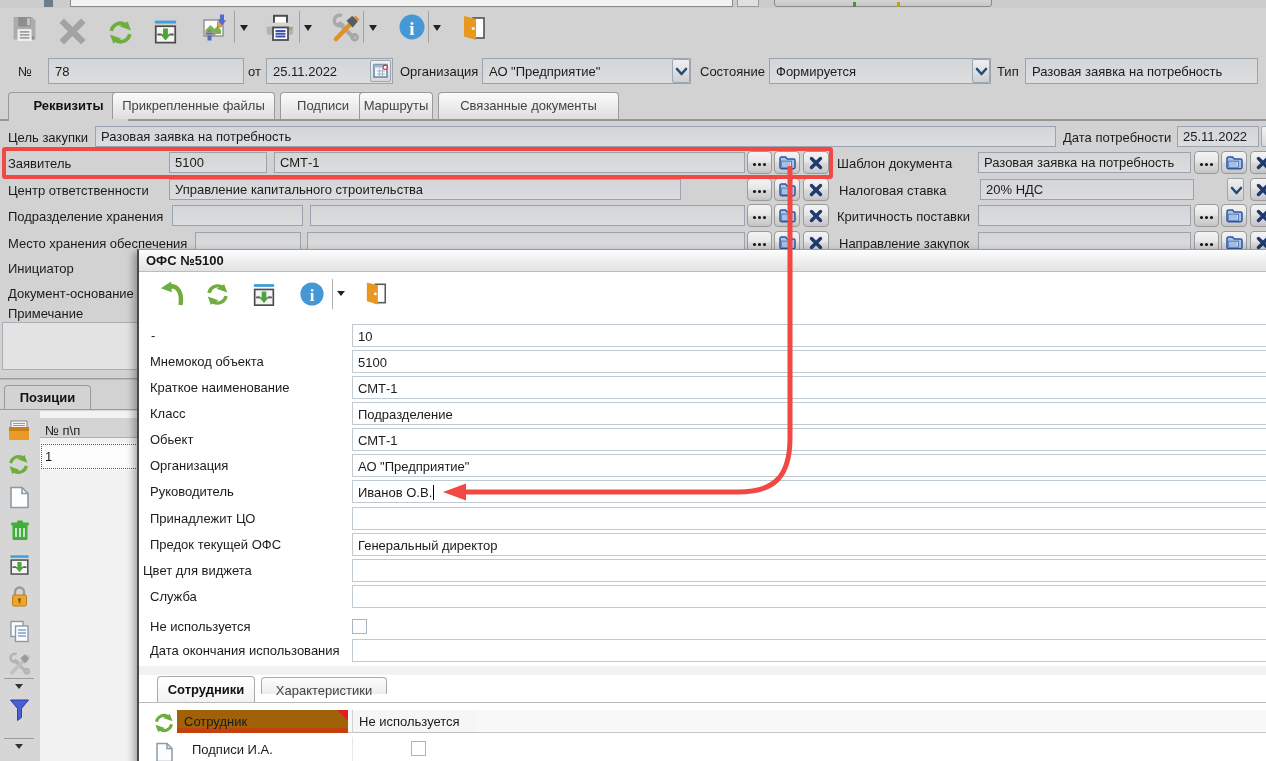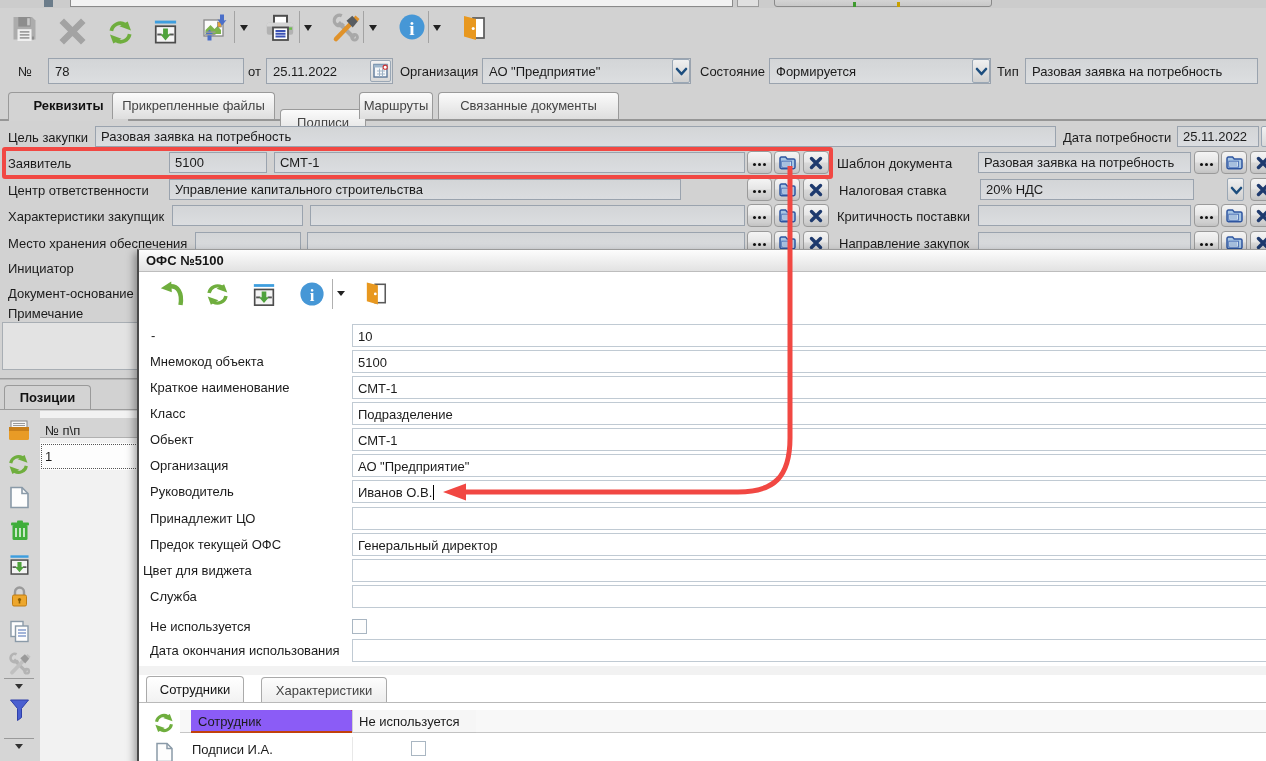--- a/index.html
+++ b/index.html
@@ -140,21 +140,21 @@
   <svg style="left:3px;top:8px" width="11" height="8" viewBox="0 0 11 8">
       <path d="M1 1 L5.5 6 L10 1" fill="none" stroke="#1d4e7e" stroke-width="2.6" stroke-linecap="round" stroke-linejoin="round"></path>
     </svg>
 </div>
 <div class="lbl" style="left:997px;top:64px">Тип</div>
 <div class="inp2" style="left:1025px;top:58px;width:233px">Разовая заявка на потребность</div>
 
 <div class="abs" style="left:0;top:119px;width:1266px;height:2px;background:#969696"></div>
 <div class="tab on" style="left:8px;top:92px;width:121px">Реквизиты</div>
 <div class="tab" style="left:112px;top:92px;width:163px">Прикрепленные файлы</div>
-<div class="tab" style="left:280px;top:109px;width:86px">Подписи</div>
+<div class="tab" style="left:280px;top:92px;width:86px">Подписи</div>
 <div class="tab" style="left:359px;top:92px;width:74px">Маршруты</div>
 <div class="tab" style="left:438px;top:92px;width:181px">Связанные документы</div>
 
 <div class="lbl" style="left:8px;top:130px">Цель закупки</div>
 <div class="inp" style="left:95px;top:126px;width:961px">Разовая заявка на потребность</div>
 <div class="lbl" style="left:1063px;top:130px">Дата потребности</div>
 <div class="inp" style="left:1177px;top:126px;width:82px">25.11.2022</div>
 <div class="abs" style="left:1261px;top:126px;width:21px;height:21px;background:linear-gradient(#f2f2f2,#d8d8d8);border:1px solid #9aa7b5;border-radius:2px"></div>
 
 <div class="lbl" style="left:8px;top:156px">Заявитель</div>
@@ -166,21 +166,21 @@
 <div class="lbl" style="left:8px;top:183px">Центр ответственности</div>
 <div class="inp" style="left:169px;top:179px;width:512px">Управление капитального строительства</div>
 <div class="lbl" style="left:839px;top:183px">Налоговая ставка</div>
 <div class="inp" style="left:980px;top:179px;width:214px">20% НДС</div>
 <div class="abs" style="left:1227px;top:178px;width:17px;height:23px;background:linear-gradient(#f0f0f0,#cfcfcf);border:1px solid #9aa7b5;border-radius:2px">
   <svg style="left:2.5px;top:8px" width="11" height="8" viewBox="0 0 11 8">
       <path d="M1 1 L5.5 6 L10 1" fill="none" stroke="#1d4e7e" stroke-width="2.6" stroke-linecap="round" stroke-linejoin="round"></path>
     </svg>
 </div>
 
-<div class="lbl" style="left:8px;top:209px">Характеристики закупщик</div>
+<div class="lbl" style="left:8px;top:209px">Подразделение хранения</div>
 <div class="inp" style="left:172px;top:205px;width:131px"></div>
 <div class="inp" style="left:310px;top:205px;width:435px"></div>
 <div class="lbl" style="left:837px;top:209px">Критичность поставки</div>
 <div class="inp" style="left:978px;top:205px;width:213px"></div>
 
 <div class="lbl" style="left:8px;top:236px">Место хранения обеспечения</div>
 <div class="inp" style="left:195px;top:232px;width:106px"></div>
 <div class="inp" style="left:307px;top:232px;width:438px"></div>
 <div class="lbl" style="left:839px;top:236px">Направление закупок</div>
 <div class="inp" style="left:978px;top:232px;width:213px"></div>
@@ -392,25 +392,25 @@
     <div class="dinp" style="top:283px">Генеральный директор</div>
   <div class="dlbl" style="left:4px;top:313px">Цвет для виджета</div>
     <div class="dinp" style="top:309px"></div>
   <div class="dlbl" style="left:11px;top:339px">Служба</div>
     <div class="dinp" style="top:335px"></div>
   <div class="dlbl" style="left:11px;top:369px">Не используется</div>
   <div class="abs" style="left:213px;top:369px;width:15px;height:15px;background:#fdfdfd;border:1px solid #a9b6c2"></div>
   <div class="dlbl" style="left:11px;top:393px">Дата окончания использования</div>
     <div class="dinp" style="top:389px"></div>
   <div class="abs" style="left:0;top:416px;width:100%;height:9px;background:#f2f2f2"></div>
-  <div class="tab" style="left:7px;top:426px;width:98px;height:26px;background:linear-gradient(#ffffff,#f2f2f2);border-color:#aaa;font-weight:normal;color:#111">Сотрудники</div>
-  <div class="tab" style="left:122px;top:427px;width:126px;height:25px;background:linear-gradient(#fdfdfd,#ededed);border-color:#aaa">Характеристики</div>
+  <div class="tab" style="left:18px;top:426px;width:98px;height:26px;background:linear-gradient(#ffffff,#f2f2f2);border-color:#aaa;font-weight:bold;color:#111">Сотрудники</div>
+  <div class="tab" style="left:122px;top:427px;width:126px;height:17px;background:linear-gradient(#fdfdfd,#ededed);border-color:#aaa">Характеристики</div>
   <div class="abs" style="left:0;top:452px;width:100%;height:1px;background:#b9b9b9"></div>
   <div class="abs" style="left:41px;right:0;top:460px;height:23px;background:#f8f8f8;border-bottom:1px solid #c6c6c6"></div>
-  <div class="abs" style="left:52px;top:460px;width:171px;height:23px;background:#8b5cf6;border-bottom:2px solid #c2410c">
+  <div class="abs" style="left:38px;top:460px;width:171px;height:23px;background:#a16207;border-bottom:5px solid #c2410c">
     <div class="lbl" style="left:7px;top:4px">Сотрудник</div>
     <div class="abs" style="right:0;top:0;width:0;height:0;border-left:11px solid transparent;border-top:11px solid #e02020"></div>
   </div>
   <div class="abs" style="left:213px;top:460px;width:124px;height:23px;background:#f6f6f6;border-bottom:1px solid #c2c2c2;border-left:1px solid #d2d2d2">
     <div class="lbl" style="left:6px;top:4px">Не используется</div>
   </div>
   <div class="abs" style="left:41px;top:487px;width:171px;height:27px;border-bottom:1px solid #e2e2e2">
     <div class="lbl" style="left:12px;top:5px">Подписи И.А.</div>
   </div>
   <div class="abs" style="left:213px;top:487px;width:124px;height:27px;border-left:1px solid #e8e8e8">

